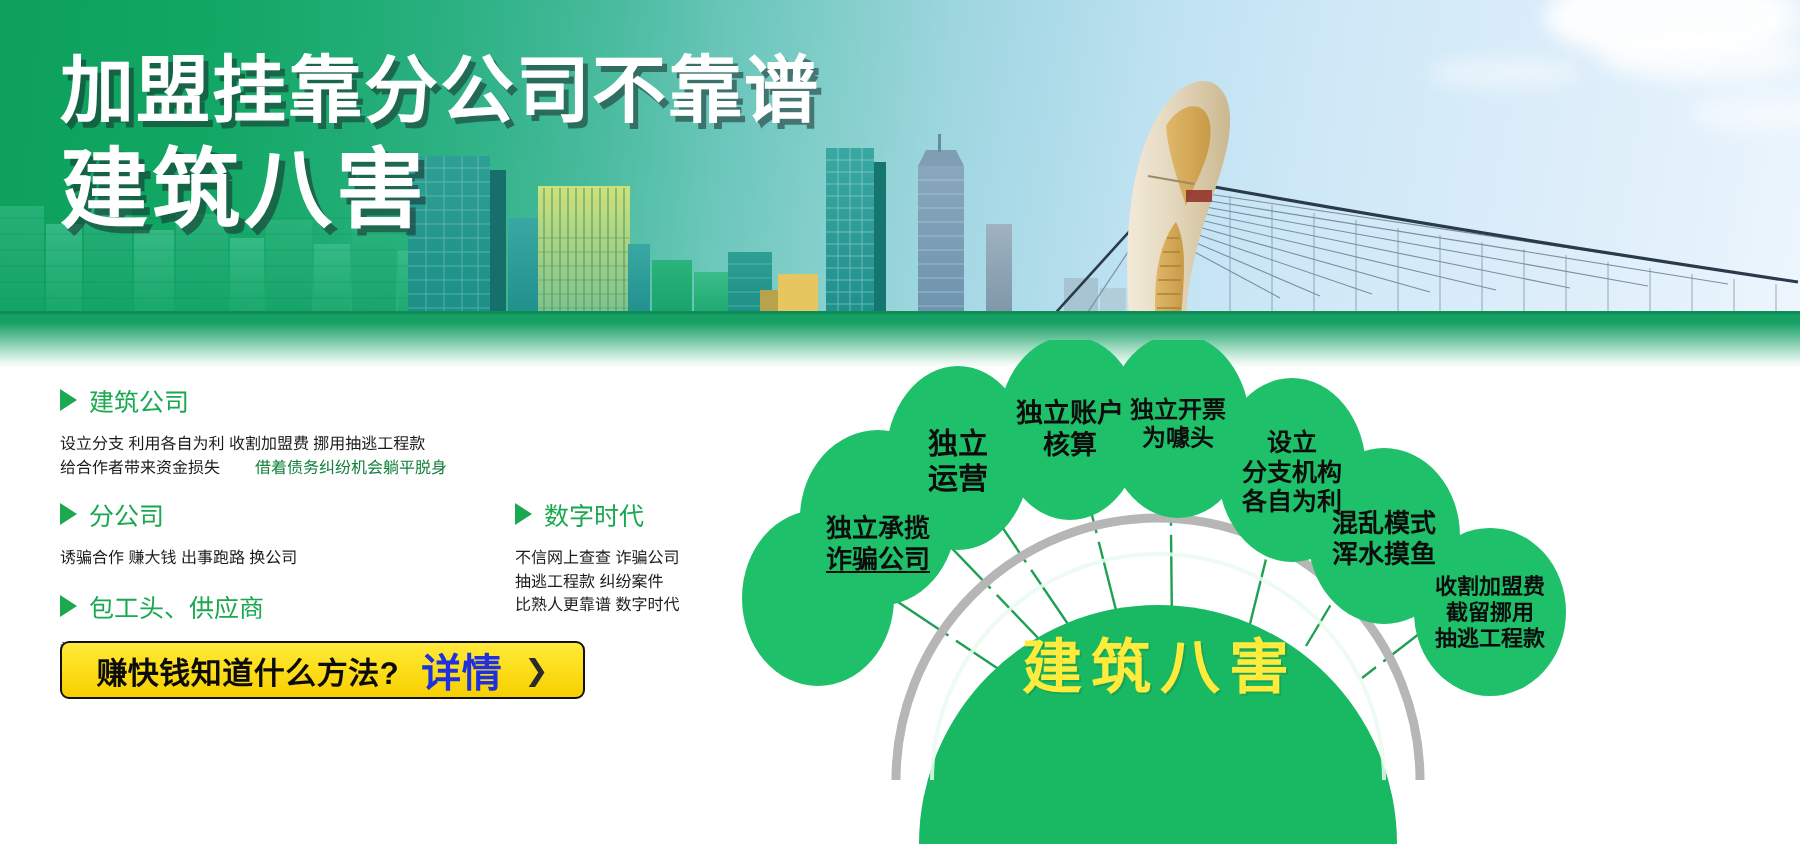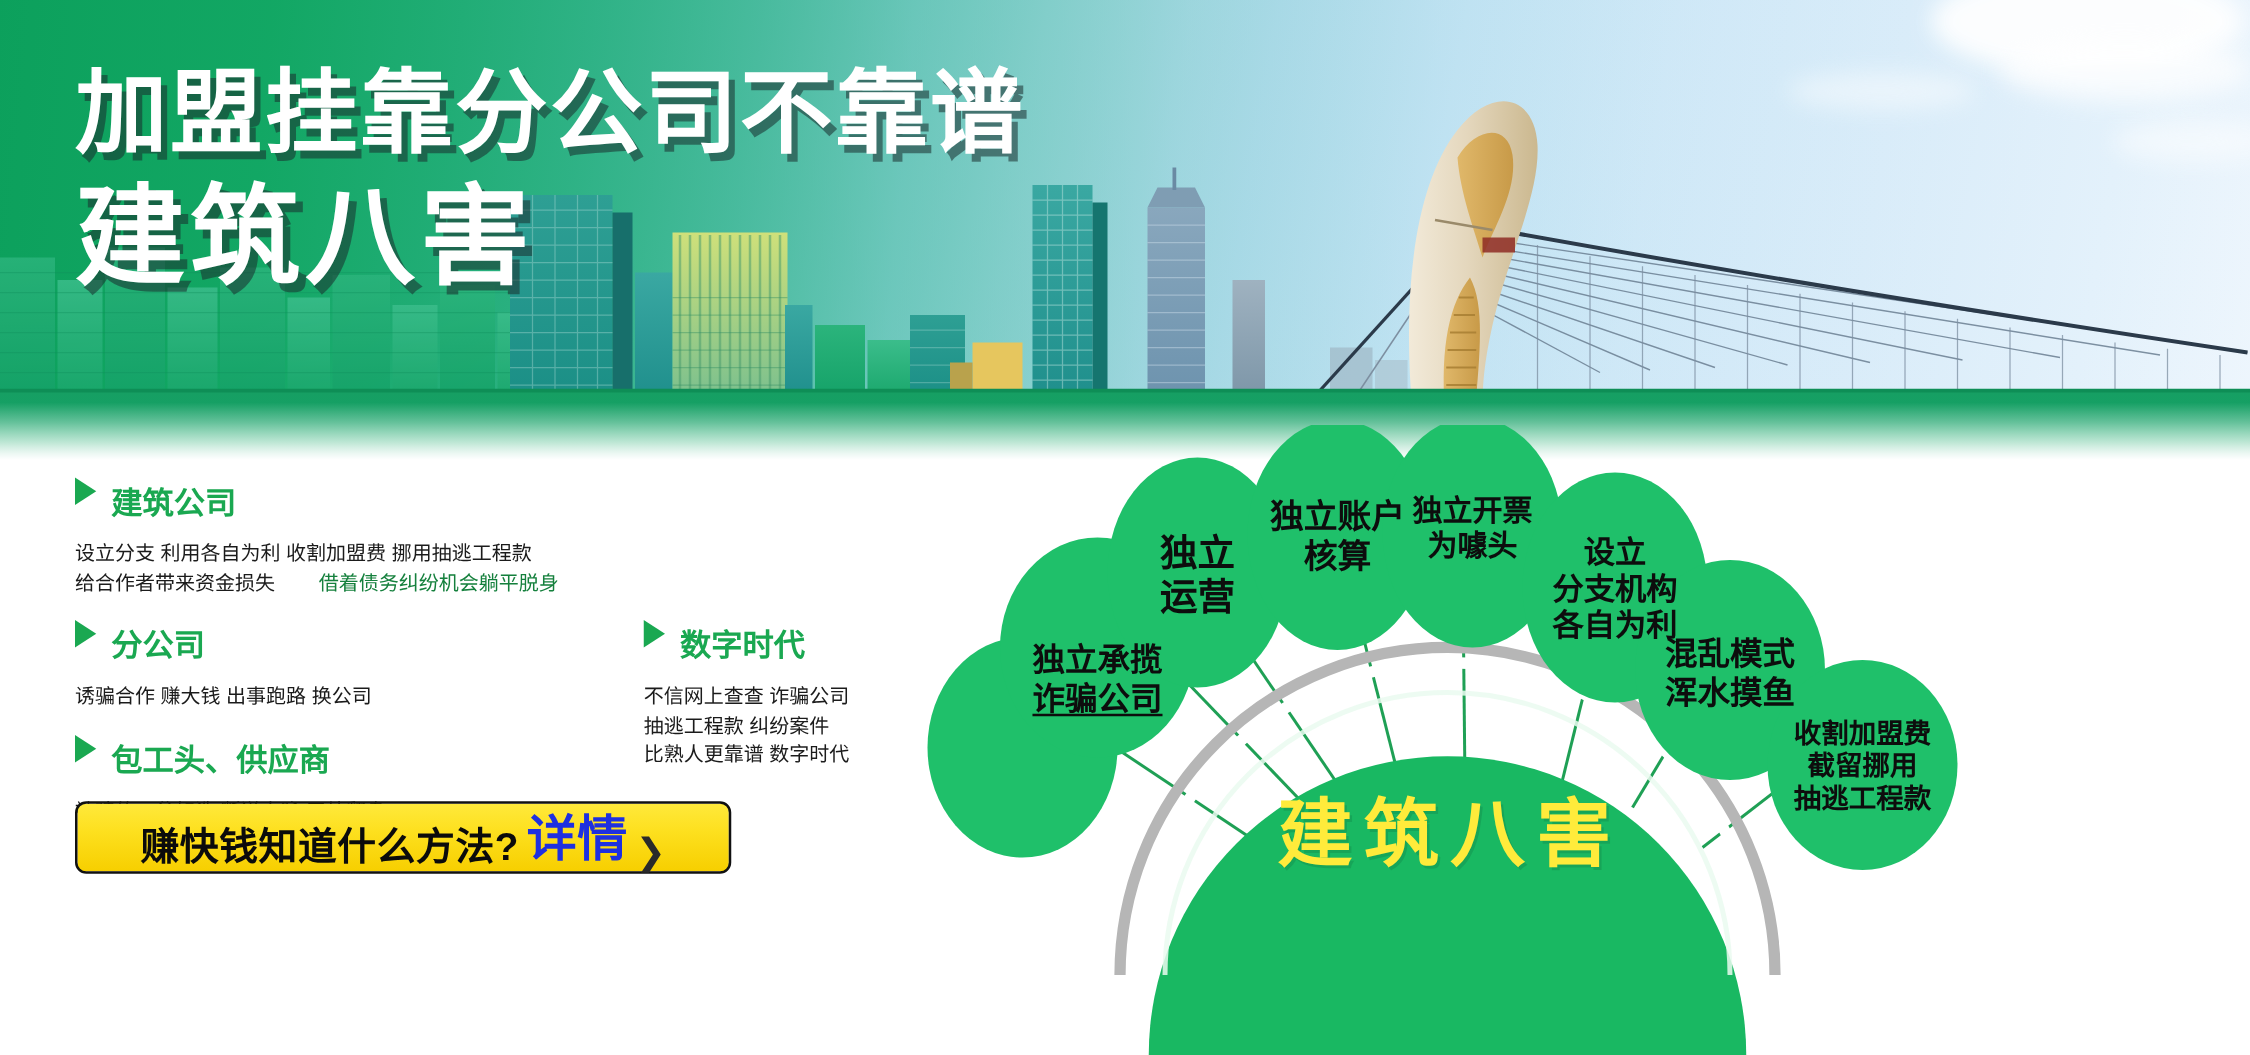--- a/index.html
+++ b/index.html
@@ -66,22 +66,22 @@
     margin-top: 18px;
     font-size: 88px; font-weight: 700; letter-spacing: 4px; line-height: 1.0;
     text-shadow: 6px 7px 0 rgba(25,45,45,.55);
     white-space: nowrap;
   }
 
   
   #left { position: absolute; left: 0; top: 368px; width: 800px; height: 476px; }
   .sect { position: absolute; }
   .sect-head {
-    display: flex; gap: 12px;
-    color: #1aa851; font-size: 25px; font-weight: 700; white-space: nowrap;
+    display: flex; align-items: center; gap: 12px;
+    color: #1aa851; font-size: 25px; font-weight: 400; white-space: nowrap;
   }
   .tri {
     width: 0; height: 0;
     border-left: 17px solid #1aa851;
     border-top: 11px solid transparent;
     border-bottom: 11px solid transparent;
   }
   .sect-lines { margin-top: 14px; }
   .sect-lines .ln {
     font-size: 16px; color: #1b1b1b; line-height: 1.48; white-space: nowrap;
@@ -89,21 +89,21 @@
   .hl { color: #15803d; }
   .ul { text-decoration: underline; text-decoration-thickness: 2px; text-underline-offset: 3px; }
 
   
   #cta {
     position: absolute; left: 60px; top: 273px;
     width: 525px; height: 58px;
     border-radius: 9px;
     background: linear-gradient(180deg,#ffe93b 0%, #fde01f 40%, #f7cf00 100%);
     border: 2px solid #111;
-    display: flex; align-items: flex-end; justify-content: center; gap: 6px;
+    display: flex; align-items: center; justify-content: center; gap: 22px;
     cursor: pointer;
   }
   #cta .q { font-size: 31px; font-weight: 700; color: #0b0b0b; letter-spacing: .5px; }
   #cta .more { font-size: 40px; font-weight: 700; color: #1e30e0; letter-spacing: .5px; }
   #cta .chev { font-size: 29px; color: #2a2a2a; font-weight: 400; line-height: 1; }
 
   
   #diagram { position: absolute; left: 700px; top: 340px; width: 1100px; height: 504px; }
   #diagram svg { position: absolute; left: 0; top: 0; }
   .bub-text {

